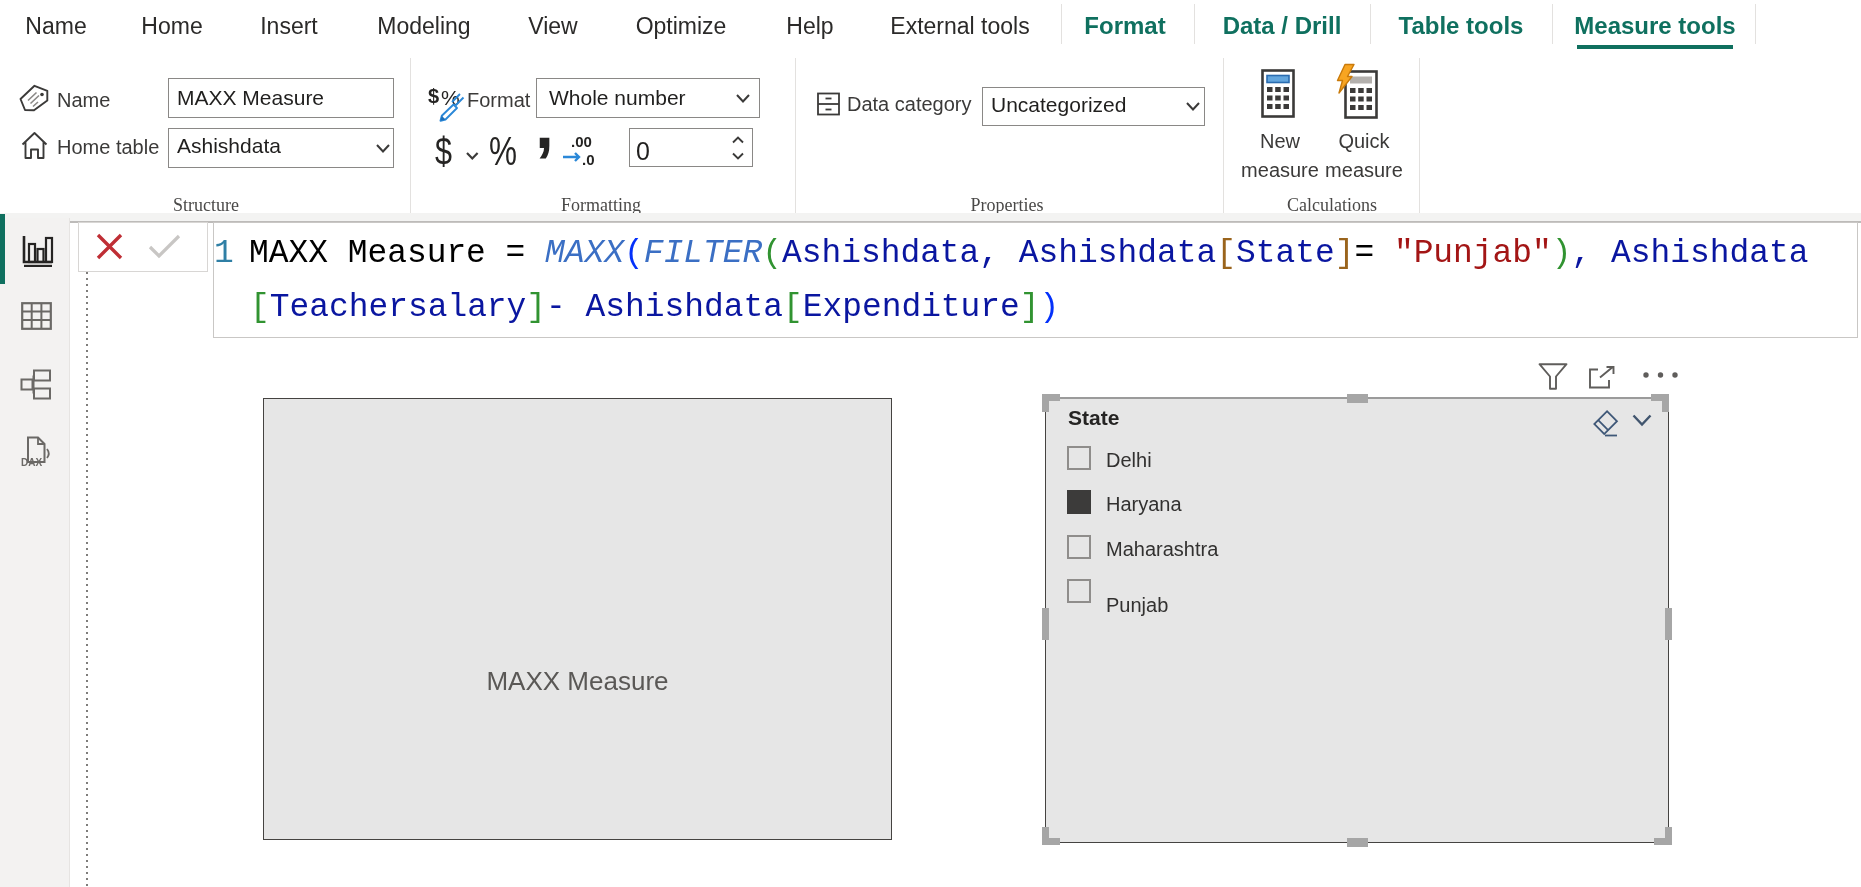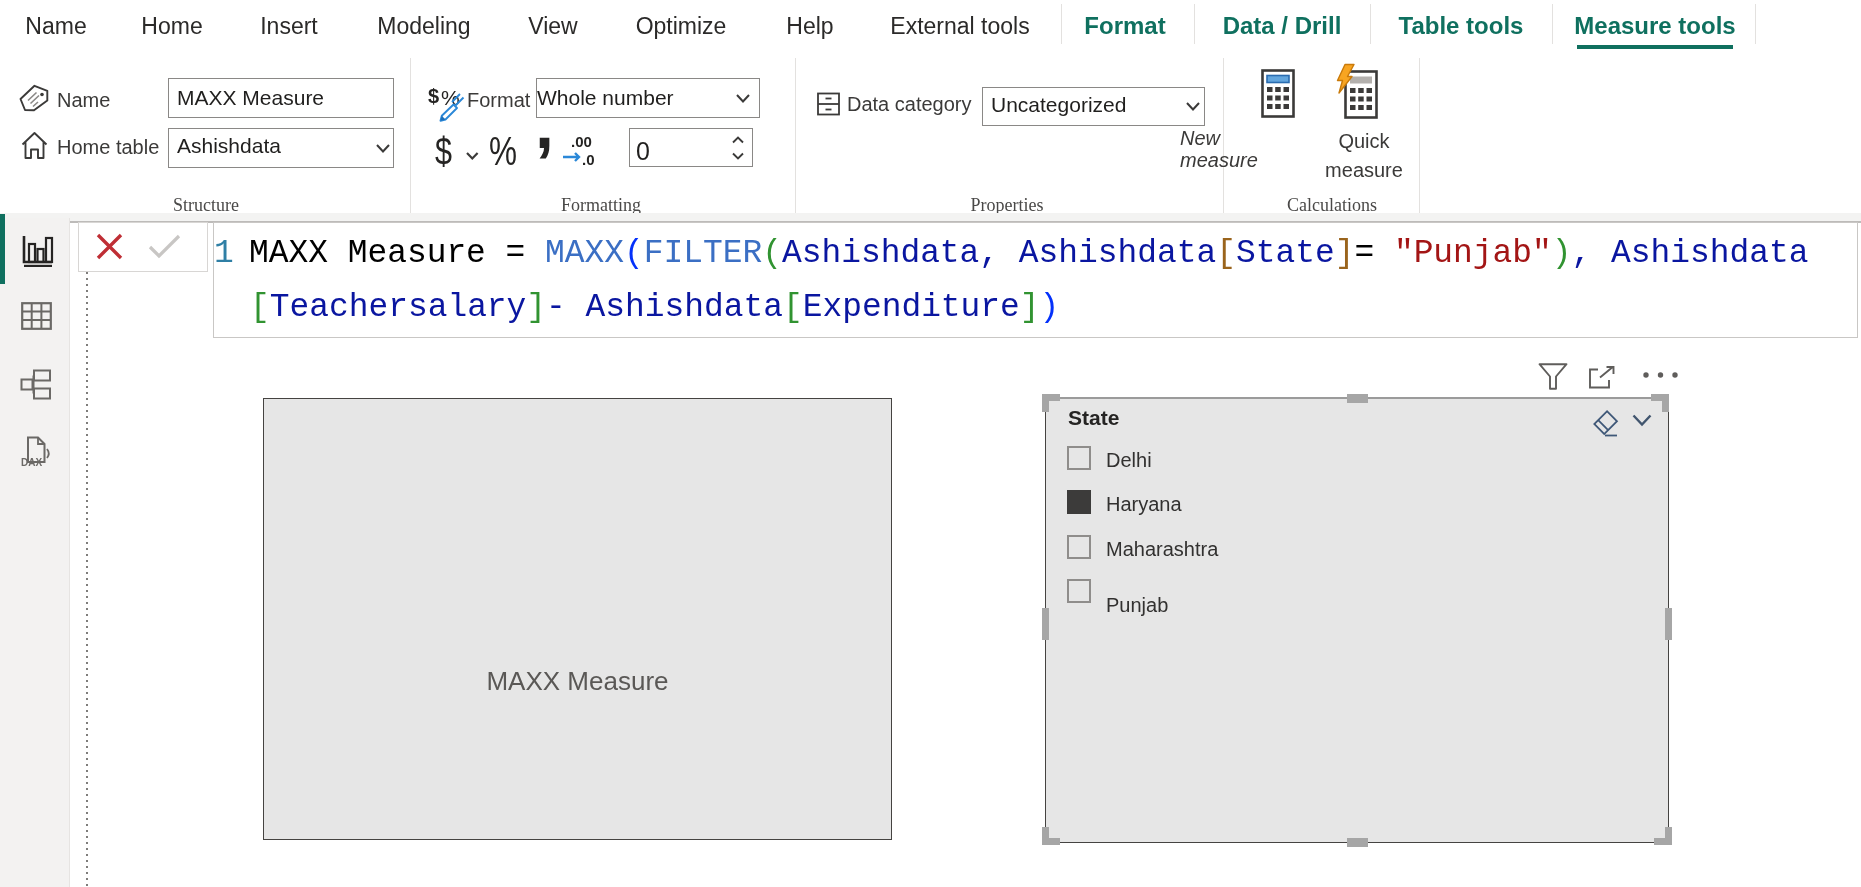--- a/index.html
+++ b/index.html
@@ -8,21 +8,21 @@
   .abs{position:absolute;}
   .menu{font-size:23px;color:#2b2a29;line-height:52px;height:52px;top:0;transform:translateX(-50%);white-space:nowrap;}
   .tab{font-size:24px;color:#0f705f;font-weight:700;line-height:52px;height:52px;top:0;transform:translateX(-50%);white-space:nowrap;}
   .tabsep{width:1px;top:4px;height:40px;background:#e3e1df;}
   .rlabel{font-size:20px;color:#3b3a39;white-space:nowrap;}
   .slabel{font-size:18px;color:#4a4948;transform:translateX(-50%);white-space:nowrap;font-family:Liberation Serif, serif;}
   .gsep{width:1px;top:58px;height:155px;background:#e3e1df;}
   .input{background:#fff;border:1px solid #8a8886;box-sizing:border-box;font-size:21px;color:#201f1e;}
   .code{font-family:"Liberation Mono",monospace;font-size:32.9px;line-height:33px;white-space:pre;color:#000;}
   .ln{color:#2f7fa5;}
-  .fn{color:#3b6fc4;}
+  .fn{color:#3b6fc4;font-style:italic;}
   .p1{color:#0431fa;}
   .p2{color:#319331;}
   .b3{color:#9a641c;}
   .nv{color:#0a16a0;}
   .st{color:#a31515;}
   .cb{position:absolute;width:24px;height:24px;border:2px solid #8f8d8b;box-sizing:border-box;background:#e6e6e6;}
   .cbf{position:absolute;width:24px;height:24px;background:#3c3b3a;}
   .sl{position:absolute;font-size:20px;color:#323130;white-space:nowrap;}
   .hd{position:absolute;background:#a6a6a6;}
 </style>
@@ -65,21 +65,21 @@
   <div class="abs gsep" style="left:410px;"></div>
 
   <svg class="abs" style="left:428px;top:82px;" width="38" height="44" viewBox="0 0 38 44">
     <text x="0" y="21" font-family="Liberation Sans" font-size="20" font-weight="bold" fill="#252423">$</text>
     <text x="13" y="23" font-family="Liberation Sans" font-size="21" fill="#252423">%</text>
     <path d="M32 12 L24 20 M35.5 15.5 L27.5 23.5" stroke="#2b88d8" stroke-width="1.9" fill="none"></path>
     <path d="M25.5 22.5 L29 26 L17.5 37.5 L12.5 38.8 L13.8 33.8 Z" fill="none" stroke="#2b88d8" stroke-width="1.9" stroke-linejoin="round"></path>
     <path d="M13.8 33.8 L12.5 38.8 L17.5 37.5 Z" fill="#1d6fb8"></path>
   </svg>
   <span class="abs rlabel" style="left:467px;top:89px;">Format</span>
-  <div class="abs input" style="left:536px;top:78px;width:224px;height:40px;line-height:38px;padding-left:0;">Whole number</div>
+  <div class="abs input" style="left:536px;top:78px;width:224px;height:40px;line-height:38px;padding-left:12px;">Whole number</div>
   <svg class="abs" style="left:433px;top:126px;" width="170" height="46" viewBox="0 0 170 46">
     <text x="2" y="38.5" font-family="Liberation Sans" font-size="39" fill="#252423" textLength="17" lengthAdjust="spacingAndGlyphs">$</text>
     <path d="M34 27 L39.3 32.5 L44.6 27" stroke="#3b3a39" stroke-width="2.2" fill="none"></path>
     <text x="56" y="39" font-family="Liberation Sans" font-size="41" fill="#252423" textLength="28" lengthAdjust="spacingAndGlyphs">%</text>
     <text x="102" y="22" font-family="Liberation Sans" font-size="68" font-weight="bold" fill="#252423">,</text>
     <text x="138" y="21" font-family="Liberation Sans" font-size="15" font-weight="bold" fill="#252423">.00</text>
     <text x="149" y="39" font-family="Liberation Sans" font-size="15" font-weight="bold" fill="#252423">.0</text>
     <path d="M130 31 L146 31 M142 27 L146 31 L142 35" stroke="#2b88d8" stroke-width="2.4" fill="none"></path>
   </svg>
   <div class="abs input" style="left:629px;top:128px;width:124px;height:39px;line-height:45px;padding-left:6px;font-size:25px;">0</div>
@@ -126,21 +126,21 @@
       <rect x="18" y="33.5" width="5.5" height="5"></rect>
         <rect x="26.2" y="33.5" width="5.5" height="5"></rect>
         <rect x="34.5" y="33.5" width="5.5" height="5"></rect>
       <rect x="18" y="42" width="5.5" height="5"></rect>
         <rect x="26.2" y="42" width="5.5" height="5"></rect>
         <rect x="34.5" y="42" width="5.5" height="5"></rect>
     </g>
     <path d="M13 1.5 L22 1.5 L15.5 13.5 L20 13.5 L7 30 L10.5 17.5 L5.5 17.5 Z" fill="#f8a521" stroke="#c97a0a" stroke-width="1.4" stroke-linejoin="round"></path>
   </svg>
   <div class="abs" style="left:1280px;top:127px;width:0;">
-    <div class="rlabel" style="width:200px;margin-left:-100px;text-align:left;line-height:22px;font-style:italic;">New<br>measure</div>
+    <div class="rlabel" style="width:200px;margin-left:-100px;text-align:center;line-height:29px;">New<br>measure</div>
   </div>
   <div class="abs" style="left:1364px;top:127px;width:0;">
     <div class="rlabel" style="width:200px;margin-left:-100px;text-align:center;line-height:29px;">Quick<br>measure</div>
   </div>
   <span class="abs slabel" style="left:1321px;top:195px;margin-left:11px;">Calculations</span>
   <div class="abs gsep" style="left:1419px;"></div>
 
   <svg class="abs" style="left:375px;top:143px;" width="16" height="11" viewBox="0 0 16 11">
       <path d="M2 2 L8 8.5 L14 2" stroke="#3b3a39" stroke-width="2" fill="none"></path>
     </svg>

